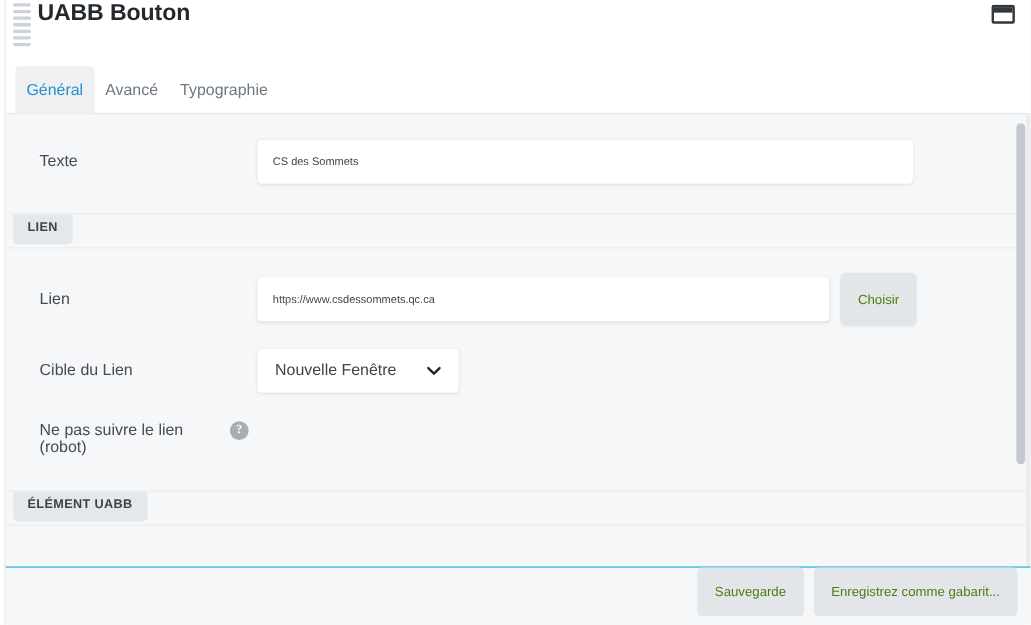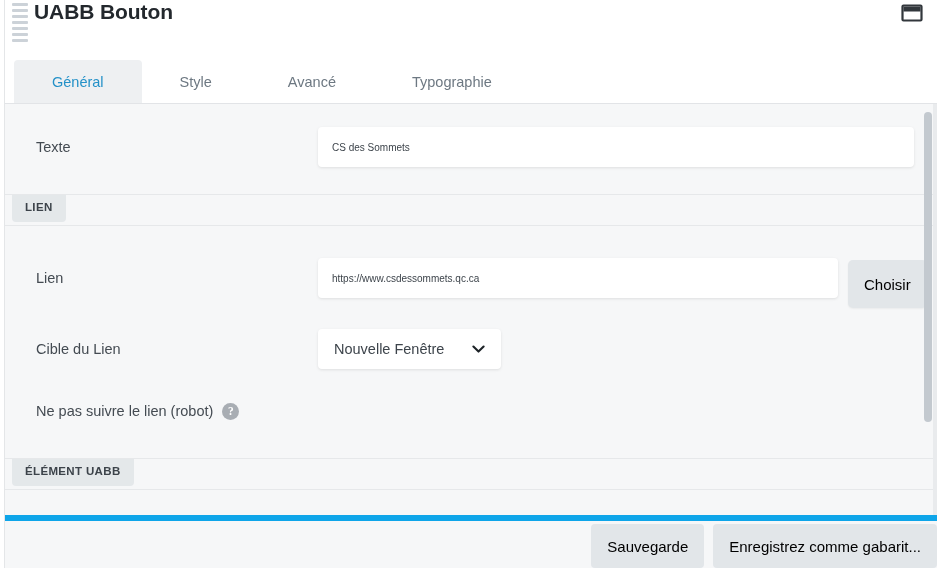--- a/index.html
+++ b/index.html
@@ -100,21 +100,21 @@
     display: flex;
     align-items: stretch;
     padding-left: 14px;
     box-sizing: border-box;
     border-bottom: 1px solid #e2e4e7;
     z-index: 2;
   }
   .tab {
     display: flex;
     align-items: center;
-    padding: 0 38px;
+    padding: 0 10px;
     font-size: 14.5px;
     color: #6d7882;
     cursor: pointer;
     border-radius: 4px 4px 0 0;
     white-space: nowrap;
   }
   .tab.active {
     background: #eef0f2;
     color: #2491c8;
   }
@@ -160,21 +160,21 @@
   
   .row {
     display: flex;
     align-items: center;
     padding: 0 0 0 0;
     min-height: 42px;
   }
   .row + .row { margin-top: 20px; }
 
   .row-label {
-    width: 318px;
+    width: 234px;
     box-sizing: border-box;
     padding-left: 36px;
     padding-right: 8px;
     font-size: 14.5px;
     color: #444b52;
     display: flex;
     align-items: flex-start;
     gap: 9px;
   }
   .row-field {
@@ -212,28 +212,27 @@
     box-sizing: border-box;
     outline: none;
   }
   .text-input.wide  { width: 596px; }
   .text-input.link  { width: 520px; }
 
   .btn {
     background: #e2e6e9;
     border: none;
     border-radius: 4px;
-    color: #000000;
-    font-size: 15px;
+    color: #4d7c0f;
+    font-size: 12px;
     font-family: "Liberation Sans", sans-serif;
     padding: 0 16px;
     height: 44px;
     cursor: pointer;
     white-space: nowrap;
-    margin-top: 12px;
   }
   .btn.choose {
     height: 48px;
     padding: 0 16px;
     border-radius: 5px;
     box-shadow: 0 1px 2px rgba(0,0,0,0.05);
   }
 
   .select {
     position: relative;
@@ -285,25 +284,25 @@
     height: 100%;
     background: #e9ebed;
   }
 
   
   .panel-footer {
     position: relative;
     height: 53px;
     min-height: 53px;
     background: #f6f7f8;
-    border-top: 6px solid #0ea5e9;
-    display: flex;
-    align-items: flex-end;
+    border-top: 1px solid #0ea5e9;
+    display: flex;
+    align-items: flex-start;
     justify-content: flex-end;
-    padding-right: 0;
+    padding-right: 12px;
     gap: 9px;
     box-sizing: border-box;
     z-index: 3;
   }
 </style>
 </head>
 <body>
 
 <div class="panel">
 
@@ -328,23 +327,20 @@
         </svg>
       </div>
     </div>
   </div>
 
   <div class="tab-bar">
     <div class="tab active">
       <span>Général</span>
     </div>
     <div class="tab">
-      <span>Style</span>
-    </div>
-    <div class="tab">
       <span>Avancé</span>
     </div>
     <div class="tab">
       <span>Typographie</span>
     </div>
   </div>
 
   <div class="panel-body">
 
     <div class="section">

